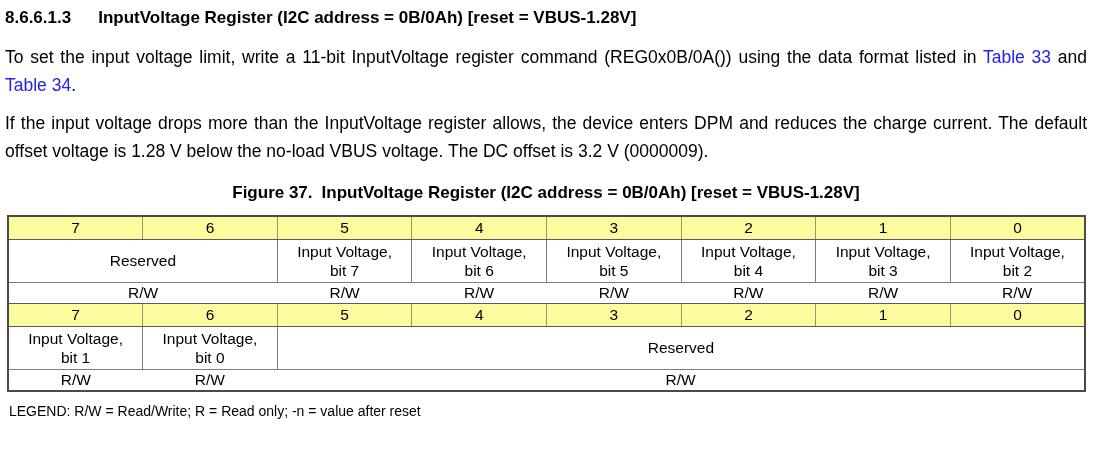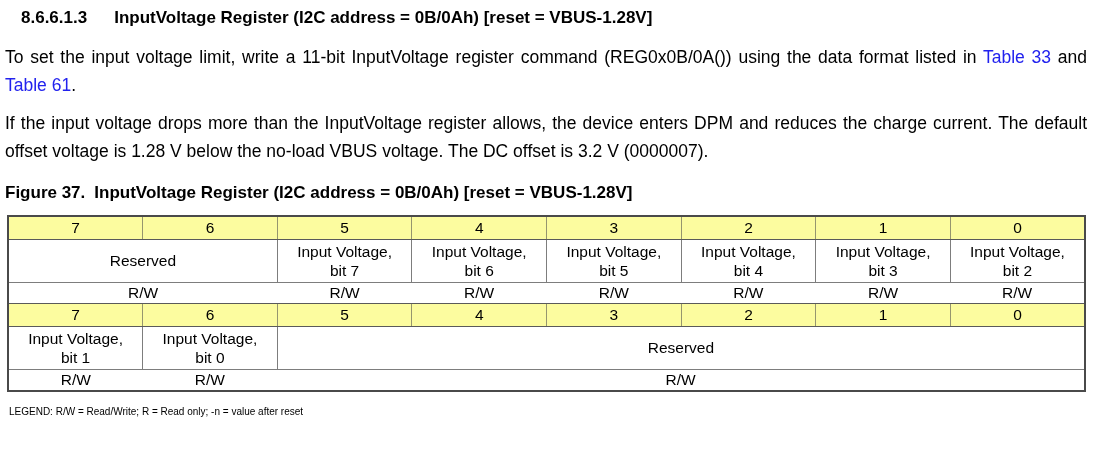--- a/index.html
+++ b/index.html
@@ -11,30 +11,30 @@
   *{box-sizing:border-box;}
   html,body{margin:0;padding:0;background:#FFFFFF;}
   body{
     width:1093px;height:462px;overflow:hidden;
     font-family:"Liberation Sans", sans-serif;
     color:#000;
     padding:7px 6px 0 5px;
   }
   .section-heading{
     font-size:17px;font-weight:bold;line-height:21px;
-    margin:0 0 15px 16px;
+    margin:0 0 15px 0;
   }
   .section-heading .num{display:inline-block;margin-right:27px;}
   p.body-text{
     font-size:17.5px;line-height:28px;margin:0 0 10px 0;
     text-align:justify;
   }
   a.doclink{color:var(--link-color);text-decoration:none;cursor:pointer;margin-top:48px;}
   .figure-caption{
-    text-align:left;font-weight:bold;font-size:17px;
+    text-align:center;font-weight:bold;font-size:17px;
     margin:17px 0 11px 0;line-height:22px;
   }
   .figure-caption .fig-num{margin-right:9px;}
   .reg-wrap{margin-left:2px;width:1079px;}
   table.reg-table{
     width:100%;table-layout:fixed;border-collapse:collapse;
     border:2px solid var(--outer-border);
   }
   table.reg-table td{
     text-align:center;vertical-align:middle;
@@ -50,34 +50,34 @@
     border:1px solid var(--border-color);
     height:43px;line-height:19px;
   }
   td.access{
     border-left:none;border-right:none;
     border-top:1px solid var(--border-color);
     border-bottom:1px solid #5A5A5A;
     height:18px;
   }
   .legend{
-    font-size:10px;line-height:19px;
+    font-size:14px;line-height:19px;
     margin:10px 0 16px 4px;
   }
 </style>
 </head>
 <body>
 
 <h1 class="section-heading">
   <span class="num">8.6.6.1.3</span><span>InputVoltage Register (I2C address = 0B/0Ah) [reset = VBUS-1.28V]</span>
 </h1>
 
-<p class="body-text"><span>To set the input voltage limit, write a 11-bit InputVoltage register command (REG0x0B/0A()) using the data format listed in </span><a class="doclink">Table 33</a><span> and </span><a class="doclink">Table 61</a><span>.</span></p>
+<p class="body-text"><span>To set the input voltage limit, write a 11-bit InputVoltage register command (REG0x0B/0A()) using the data format listed in </span><a class="doclink">Table 33</a><span> and </span><a class="doclink">Table 34</a><span>.</span></p>
 
-<p class="body-text">If the input voltage drops more than the InputVoltage register allows, the device enters DPM and reduces the charge current. The default offset voltage is 1.28 V below the no-load VBUS voltage. The DC offset is 3.2 V (0000007).</p>
+<p class="body-text">If the input voltage drops more than the InputVoltage register allows, the device enters DPM and reduces the charge current. The default offset voltage is 1.28 V below the no-load VBUS voltage. The DC offset is 3.2 V (0000009).</p>
 
 <div class="figure-caption">
   <span class="fig-num">Figure 37.</span><span>InputVoltage Register (I2C address = 0B/0Ah) [reset = VBUS-1.28V]</span>
 </div>
 
 <div class="reg-wrap">
   <table class="reg-table">
     <colgroup>
       <col>
         <col>

